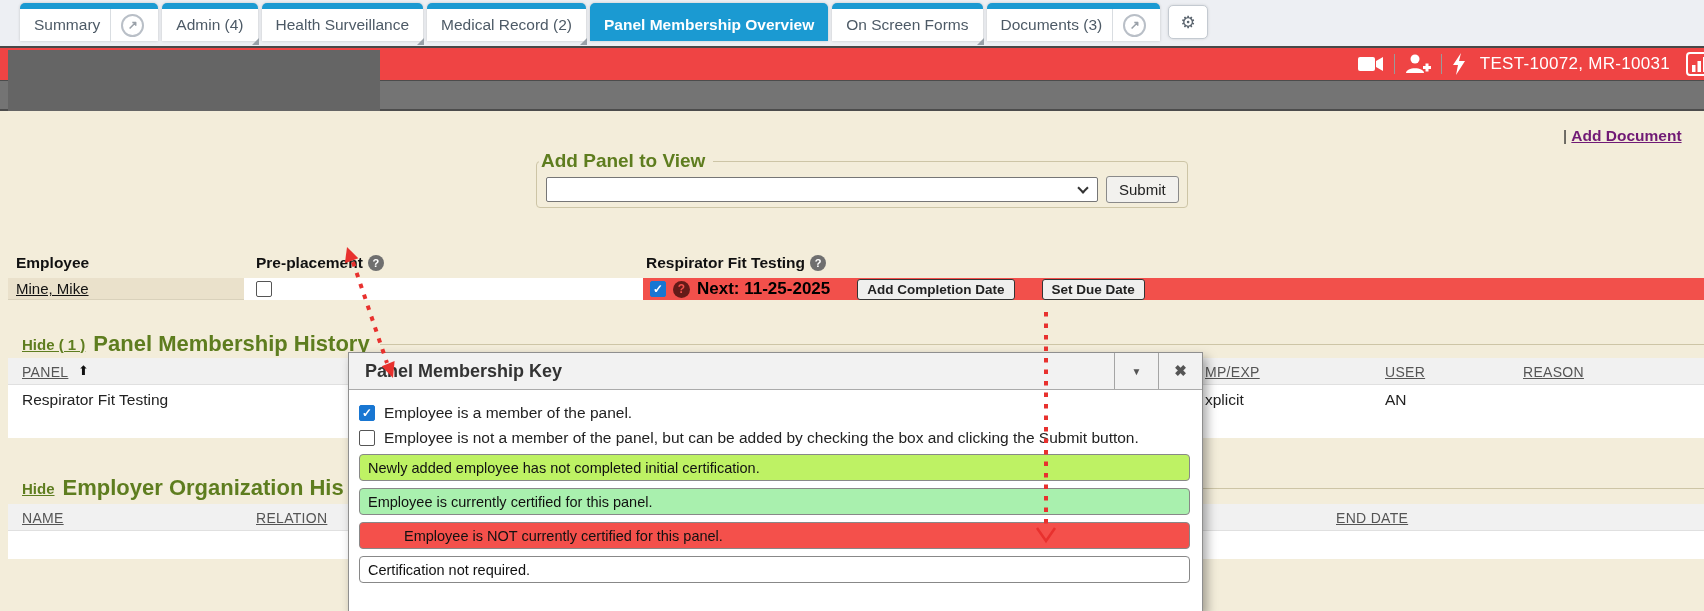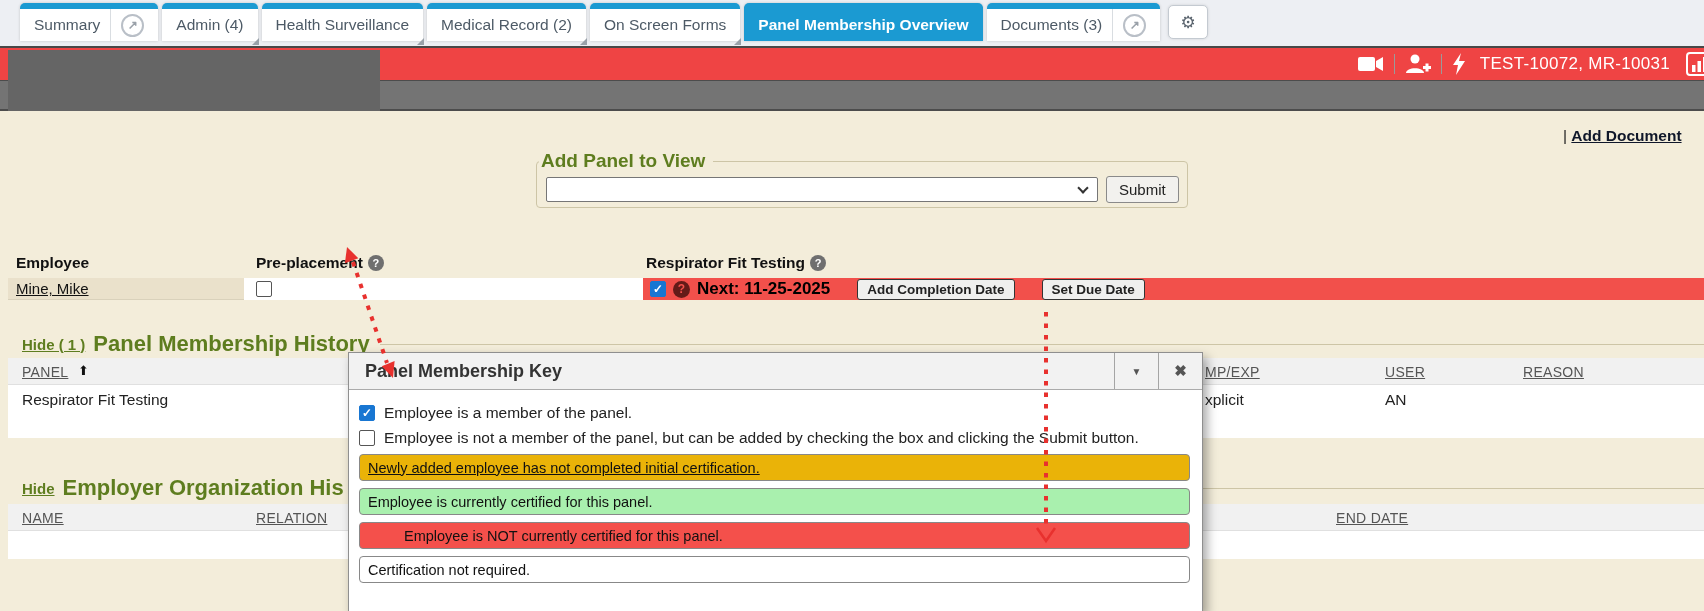--- a/index.html
+++ b/index.html
@@ -37,21 +37,21 @@
   .hdr-sep { width:1px; height:20px; background:#9a9a9a; }
   .record-id { color:#ffffff; font-size:17px; letter-spacing:.3px; margin:0 6px 0 4px; white-space:nowrap; }
   .rule { flex:1; border-top:1px solid #cdc5a6; margin-left:10px; }
   .section-head { position:absolute; display:flex; align-items:center; }
   .h-big { font-weight:bold; font-size:22px; color:#5e7d1f; white-space:nowrap; }
   .h-med { font-weight:bold; font-size:20px; color:#5e7d1f; white-space:nowrap; }
   .toggle-link { font-weight:bold; font-size:15px; color:#5e7d1f; text-decoration:underline;
                  cursor:pointer; margin-right:8px; white-space:nowrap; }
 
   .add-doc { position:absolute; left:1563px; top:127px; font-size:15.5px; color:#222; white-space:nowrap; }
-  .add-doc a { color:#0f172a; text-decoration:underline; font-weight:bold; cursor:pointer; }
+  .add-doc a { color:#701a75; text-decoration:underline; font-weight:bold; cursor:pointer; }
 
   
   fieldset.add-panel { position:absolute; left:536px; top:150px; width:652px; height:58px;
                        border:1px solid #cdc5a6; border-radius:4px; }
   fieldset.add-panel legend { font-weight:bold; font-size:19px; color:#5e7d1f; padding:0 8px 0 2px; margin-left:2px; }
   .ap-row { position:absolute; left:9px; top:4px; display:flex; align-items:center; gap:8px; }
   .fake-select { width:552px; height:25px; background:#ffffff; border:1px solid #767676; border-radius:2px;
                  display:flex; align-items:center; justify-content:flex-end; padding-right:10px; cursor:pointer; }
   .chev { width:8px; height:8px; border-right:2px solid #333; border-bottom:2px solid #333;
           transform:rotate(45deg); margin-top:-4px; }
@@ -122,26 +122,26 @@
       <span class="fold-corner"></span>
     </div>
     <div class="tab">
       <span>Health Surveillance</span>
       <span class="fold-corner"></span>
     </div>
     <div class="tab">
       <span>Medical Record (2)</span>
       <span class="fold-corner"></span>
     </div>
+    <div class="tab active">
+      <span>Panel Membership Overview</span>
+    </div>
     <div class="tab">
       <span>On Screen Forms</span>
       <span class="fold-corner"></span>
-    </div>
-    <div class="tab active">
-      <span>Panel Membership Overview</span>
     </div>
     <div class="tab">
       <span>Documents (3)</span>
       <span class="tab-divider"></span>
       <span class="popout-circle">
           <span>↗</span>
         </span>
     </div>
     <div class="gearbtn">
       <span>⚙</span>
@@ -283,21 +283,21 @@
       <div class="kp-chk-row">
         <span class="cbx checked">
             <span>✓</span>
           </span>
         <span>Employee is a member of the panel.</span>
       </div>
       <div class="kp-chk-row">
         <span class="cbx"></span>
         <span>Employee is not a member of the panel, but can be added by checking the box and clicking the Submit button.</span>
       </div>
-      <div class="key-row" style="background-color: #eab308; text-decoration: underline;">
+      <div class="key-row" style="background-color: #bef264;">
         <span>Newly added employee has not completed initial certification.</span>
       </div>
       <div class="key-row" style="background-color: rgb(169, 240, 174);">
         <span>Employee is currently certified for this panel.</span>
       </div>
       <div class="key-row" style="background-color: rgb(244, 80, 75); padding-left: 44px;">
         <span>Employee is NOT currently certified for this panel.</span>
       </div>
       <div class="key-row" style="background-color: rgb(255, 255, 255);">
         <span>Certification not required.</span>

